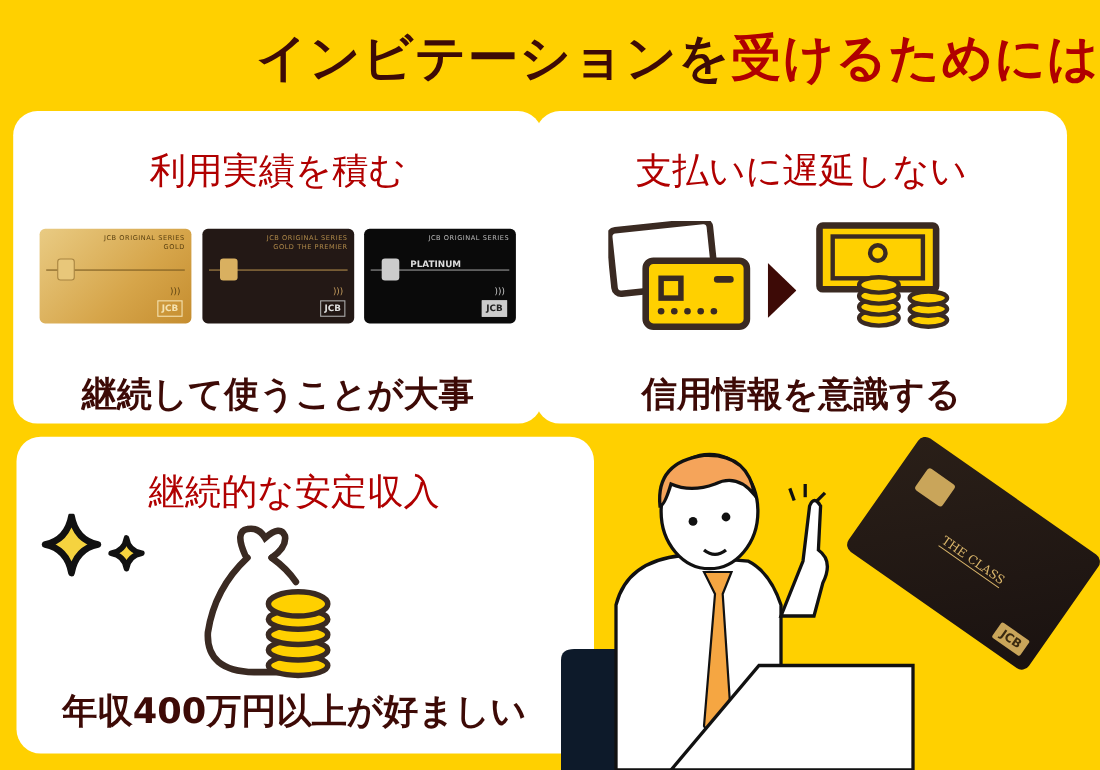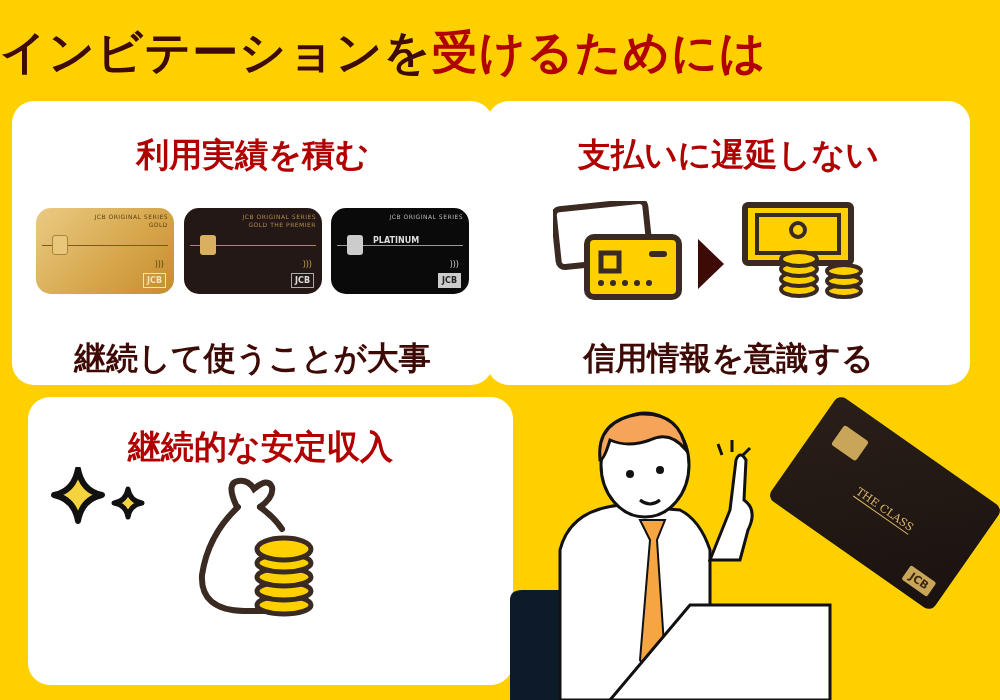--- a/index.html
+++ b/index.html
@@ -1,22 +1,22 @@
 <!DOCTYPE html>
 <html><head>
 <meta charset="utf-8">
 <style>
 *{box-sizing:border-box;margin:0;padding:0}
 body{width:1000px;height:700px;background:#FFD000;font-family:"DejaVu Sans","Liberation Sans",sans-serif;position:relative;overflow:hidden}
-.title{position:absolute;left:0;top:22px;width:1000px;text-align:left;font-size:46px;font-weight:bold;letter-spacing:1px}
+.title{position:absolute;left:0;top:22px;width:1000px;text-align:right;font-size:46px;font-weight:bold;letter-spacing:1px}
 .title .dark{color:#3d0a06}.title .red{color:#b00000}
 .panel{position:absolute;background:#fff;border-radius:22px}
-.ph{position:absolute;width:100%;text-align:center;font-weight:bold;color:#b00000;font-size:33px}
+.ph{position:absolute;width:100%;text-align:center;font-weight:normal;color:#b00000;font-size:33px}
 .pf{position:absolute;width:100%;text-align:center;font-weight:bold;color:#3d0a06;font-size:32px}
-.card{position:absolute;width:138px;height:86px;border-radius:15px;overflow:hidden}
+.card{position:absolute;width:138px;height:86px;border-radius:5px;overflow:hidden}
 .card .series{position:absolute;right:6px;top:5px;font-size:6px;letter-spacing:.5px;text-align:right;line-height:8px}
 .card .line{position:absolute;left:6px;right:6px;top:37px;height:1px}
 .card .chip{position:absolute;left:16px;top:27px;width:16px;height:20px;border-radius:3px}
 .card .jcb{position:absolute;right:8px;bottom:6px;font-size:8px;font-weight:bold;padding:2px 3px;border:1px solid}
 .card .nfc{position:absolute;right:10px;top:52px;font-size:8px}
 </style>
 </head>
 <body>
 
 <div class="title"><span class="dark">インビテーションを</span><span class="red">受けるためには</span></div>
@@ -76,38 +76,39 @@
         <ellipse cx="58" cy="68" rx="18" ry="7"></ellipse>
         <ellipse cx="58" cy="58" rx="18" ry="7"></ellipse>
    <ellipse cx="103" cy="90" rx="17" ry="6"></ellipse>
         <ellipse cx="103" cy="80" rx="17" ry="6"></ellipse>
         <ellipse cx="103" cy="70" rx="17" ry="6"></ellipse>
   </g>
  </svg>
  <div class="pf" style="top:236px">信用情報を意識する</div>
 </div>
 
-<div class="panel" style="left:28px;top:397px;width:485px;height:288px">
+<div class="panel" style="left:15px;top:397px;width:525px;height:288px">
  <div class="ph" style="top:28px;left:-10px">継続的な安定収入</div>
  <svg style="position:absolute;left:22px;top:70px" width="100" height="60" viewBox="0 0 100 60">
   <path d="M28 2 Q32 24 52 28 Q32 32 28 54 Q24 32 4 28 Q24 24 28 2Z" fill="#f5d33f" stroke="#111" stroke-width="6" stroke-linejoin="round"></path>
   <path d="M78 22 Q80 34 92 36 Q80 38 78 50 Q76 38 64 36 Q76 34 78 22Z" fill="#f5d33f" stroke="#111" stroke-width="5" stroke-linejoin="round"></path>
  </svg>
  <svg style="position:absolute;left:170px;top:78px" width="120" height="145" viewBox="0 0 120 145">
   <path d="M38 30 Q28 8 40 6 Q50 4 56 14 Q70 2 74 12 Q76 22 62 32" fill="none" stroke="#3a2a22" stroke-width="6" stroke-linecap="round"></path>
   <path d="M40 32 Q10 60 4 100 Q2 135 46 136 L70 136" fill="none" stroke="#3a2a22" stroke-width="6" stroke-linecap="round"></path>
   <path d="M62 32 Q76 42 84 54" fill="none" stroke="#3a2a22" stroke-width="6" stroke-linecap="round"></path>
   <g stroke="#3a2a22" stroke-width="5" fill="#FFD000">
    <ellipse cx="86" cy="130" rx="27" ry="9"></ellipse>
         <ellipse cx="86" cy="116" rx="27" ry="9"></ellipse>
         <ellipse cx="86" cy="102" rx="27" ry="9"></ellipse>
         <ellipse cx="86" cy="88" rx="27" ry="9"></ellipse>
         <ellipse cx="86" cy="74" rx="27" ry="11"></ellipse>
   </g>
  </svg>
+ <div class="pf" style="top:228px;left:-10px">年収400万円以上が好ましい</div>
 </div>
 
 <svg style="position:absolute;left:500px;top:400px" width="340" height="300" viewBox="0 0 340 300">
  <path d="M10 300 L10 200 Q10 190 22 190 L60 190 L60 300Z" fill="#0d1a2a"></path>
  <path d="M60 300 L60 150 Q70 110 120 105 L180 110 Q200 120 210 150 L210 300Z" fill="#fff" stroke="#111" stroke-width="3"></path>
  <path d="M140 120 L150 140 L140 260 L155 285 L165 260 L157 140 L165 120Z" fill="#f5a642" stroke="#111" stroke-width="2"></path>
  <path d="M210 160 L230 110 L236 60 Q240 50 246 60 L244 100 Q258 110 248 130 L240 160Z" fill="#fff" stroke="#111" stroke-width="3"></path>
  <ellipse cx="145" cy="65" rx="44" ry="52" fill="#fff" stroke="#111" stroke-width="3"></ellipse>
  <path d="M100 60 Q96 20 140 14 Q180 12 186 50 Q170 30 150 40 Q128 48 110 40 Q104 60 100 60Z" fill="#f5a45a" stroke="#111" stroke-width="3"></path>
  <circle cx="130" cy="74" r="4" fill="#111"></circle>

